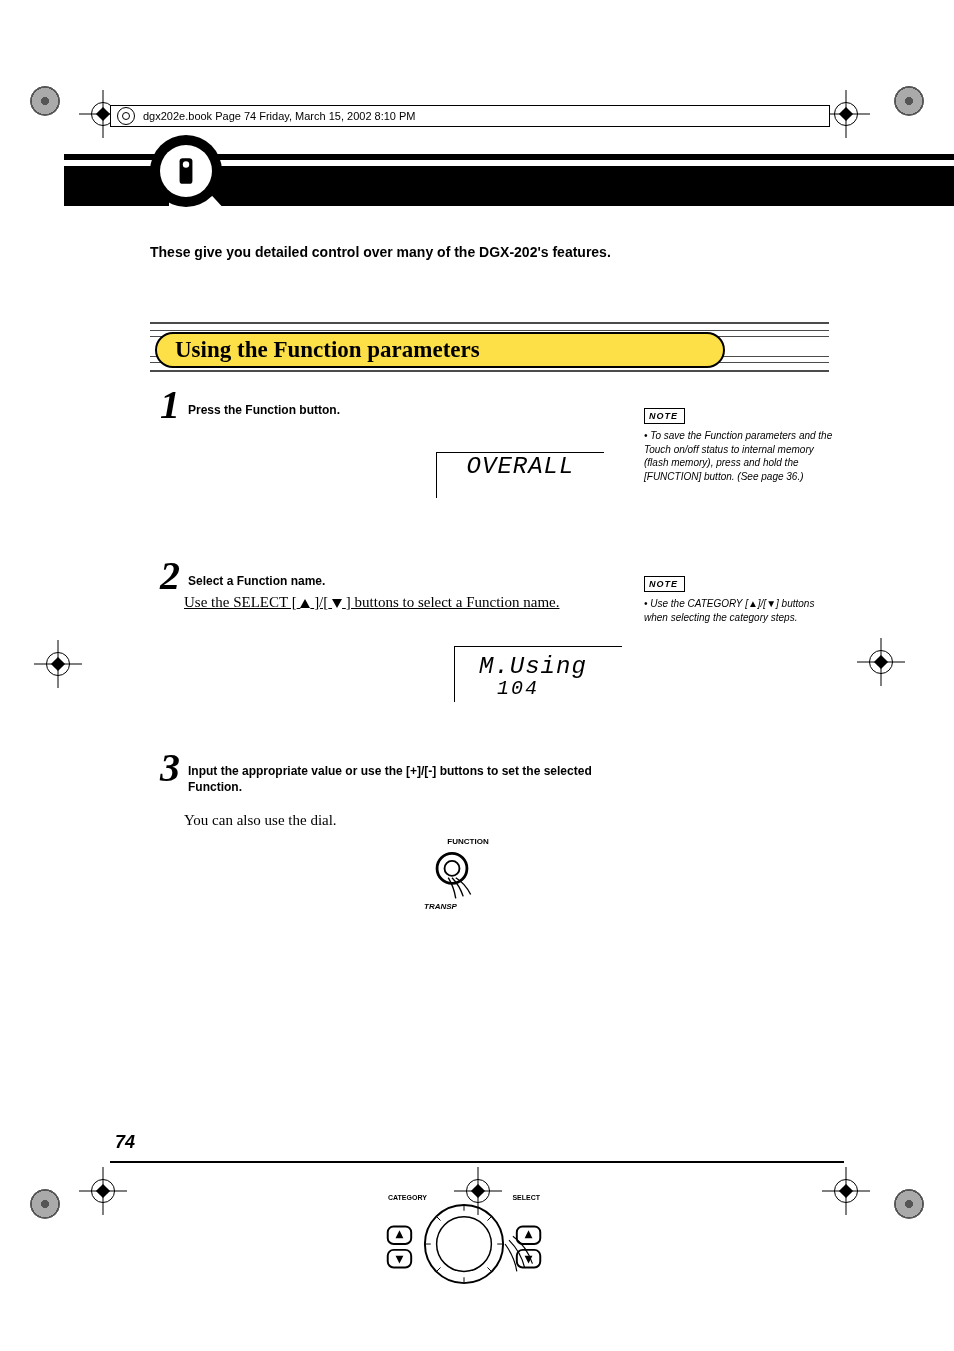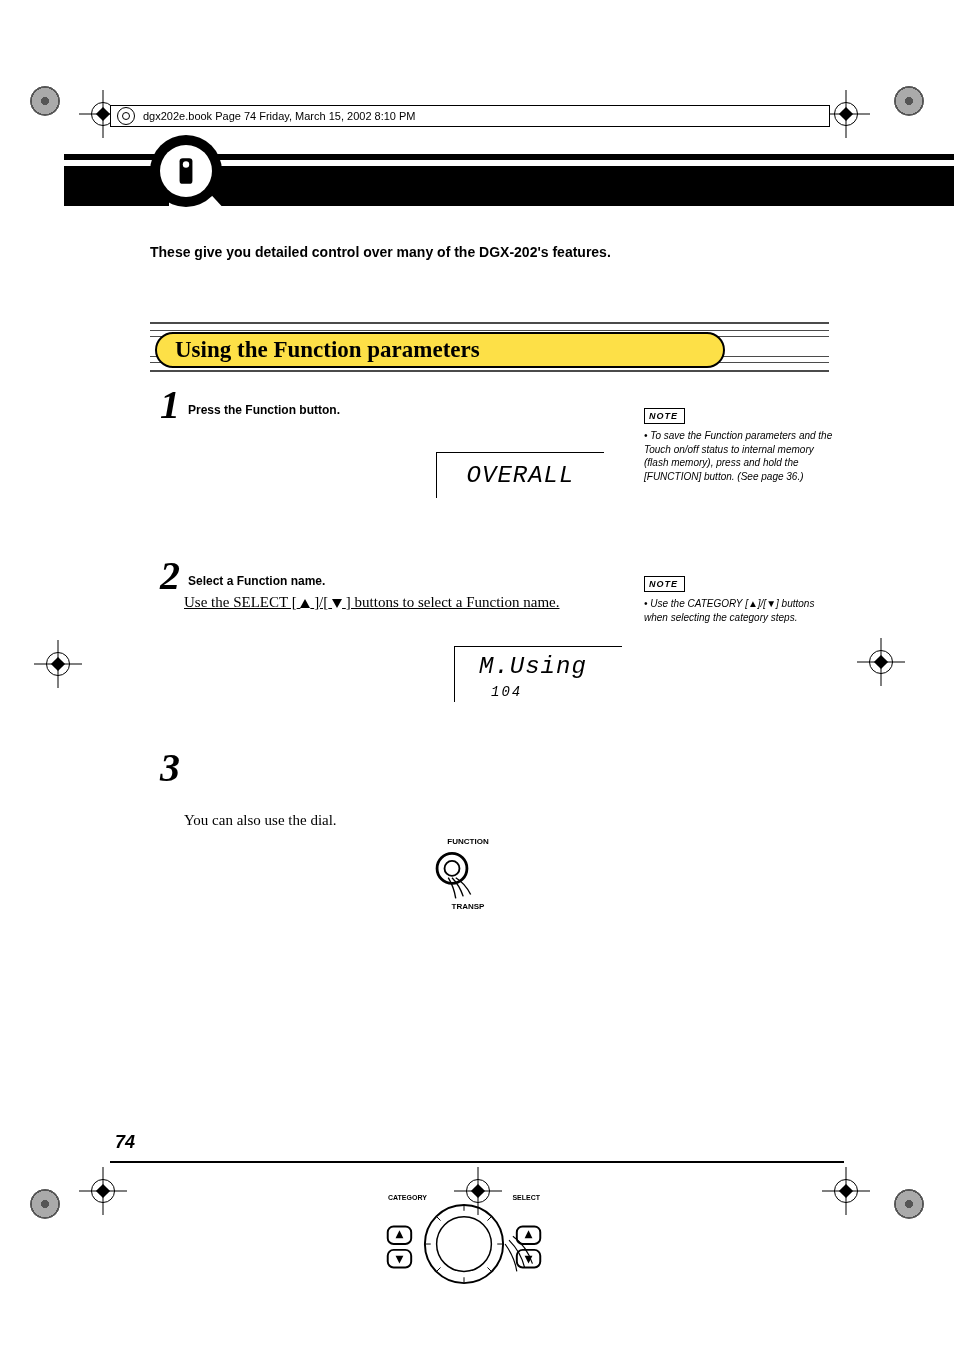--- a/index.html
+++ b/index.html
@@ -202,29 +202,29 @@
   .note li::before { content: "• "; }
   #note1 { top: 408px; }
   #note2 { top: 576px; }
 
   
   .illus { position: absolute; }
   .lcd {
     border: 1px solid #000;
     border-bottom: none; border-right: none;
     width: 168px; height: 46px;
-    display: flex; align-items: center; justify-content: center;
+    display: flex; align-items: flex-start; justify-content: center;
     font-family: "Courier New", monospace;
     font-size: 24px; letter-spacing: 1px;
     font-style: italic;
     position: absolute;
   }
   .lcd .sub {
-    position: absolute; left: 36px; bottom: 2px;
-    font-size: 14px; letter-spacing: 2px;
+    position: absolute; left: 42px; bottom: 2px;
+    font-size: 20px; letter-spacing: 2px;
   }
   #lcd1 { left: 436px; top: 452px; }
   #lcd2 { left: 454px; top: 646px; height: 56px; padding-top: 2px; justify-content: flex-start; padding-left: 24px; }
 
   
   .gfx-func { left: 264px; top: 440px; width: 88px; }
   .gfx-dial1 { left: 224px; top: 626px; width: 160px; }
 
   
   .pageno {
@@ -305,21 +305,21 @@
   <div class="num">1</div>
   <div class="head">Press the Function button.</div>
 
   <div class="illus gfx-func">
     <div style="font-size:8px;font-weight:bold;text-align:center;">FUNCTION</div>
     <svg viewBox="0 0 60 60" width="56" height="56">
       <circle cx="30" cy="24" r="16" fill="none" stroke="#000" stroke-width="3"></circle>
       <circle cx="30" cy="24" r="8" fill="none" stroke="#000" stroke-width="2"></circle>
       <path d="M34 34 q10 6 16 18 M30 34 q8 8 12 20 M26 34 q6 10 8 22" fill="none" stroke="#000" stroke-width="1.5"></path>
     </svg>
-    <div style="font-size:8px;font-weight:bold;text-align:center;margin-top:-4px;">TRANSP</div>
+    <div style="font-size:8px;font-weight:bold;text-align:left;margin-top:-4px;font-style:italic;">TRANSP</div>
   </div>
 </div>
 <div class="lcd" id="lcd1">
   <span>OVERALL</span>
 </div>
 
 <div class="note" id="note1">
   <span class="note-label">NOTE</span>
   <ul>
       <li>To save the Function parameters and the Touch on/off status to internal memory (flash memory), press and hold the [FUNCTION] button. (See page 36.)</li>
@@ -378,18 +378,19 @@
   <span class="note-label">NOTE</span>
   <ul>
       <li>
     <span>Use the CATEGORY [</span><span style="font-style:normal;">▲</span><span>]/[</span><span style="font-style:normal;">▼</span><span>] buttons when selecting the category steps.</span>
   </li>
     </ul>
 </div>
 
 <div class="step" id="step3">
   <div class="num">3</div>
+  <div class="head">Input the appropriate value or use the [+]/[-] buttons to set the selected Function.</div>
   <div class="body">You can also use the dial.</div>
 
 </div>
 
 <div class="page-rule"></div>
 <div class="pageno">74</div>
 
 </body></html>

